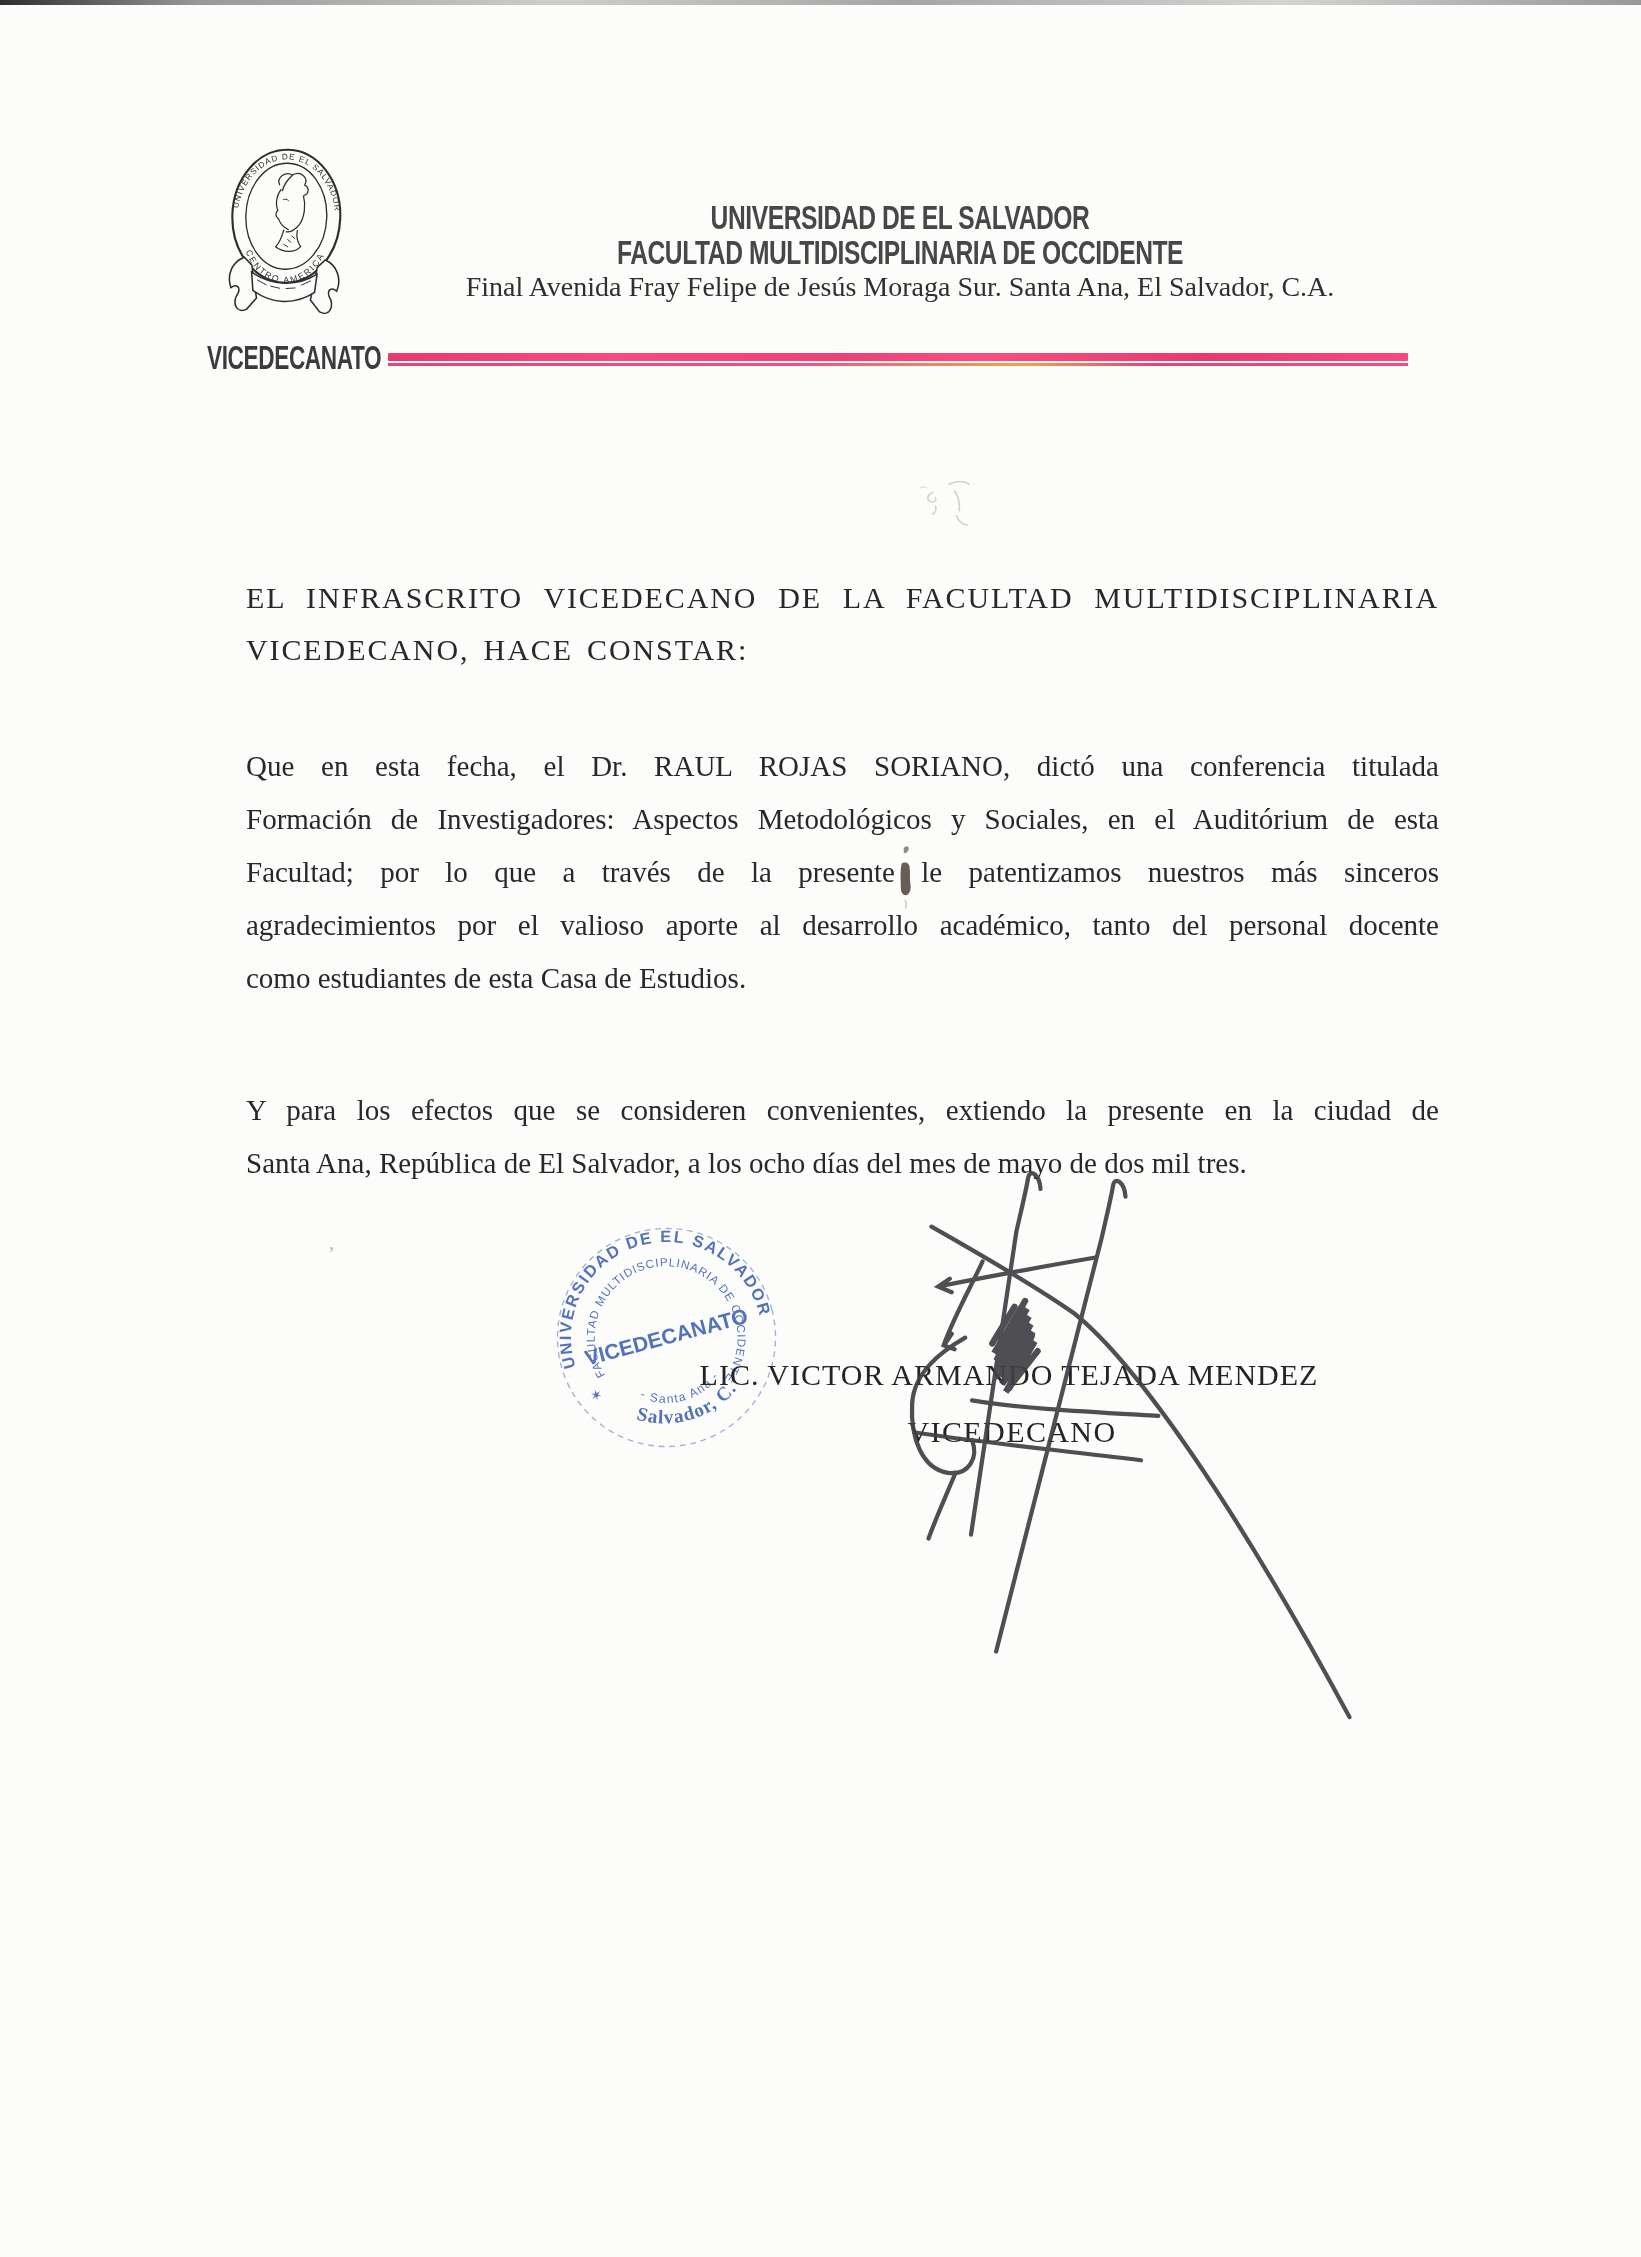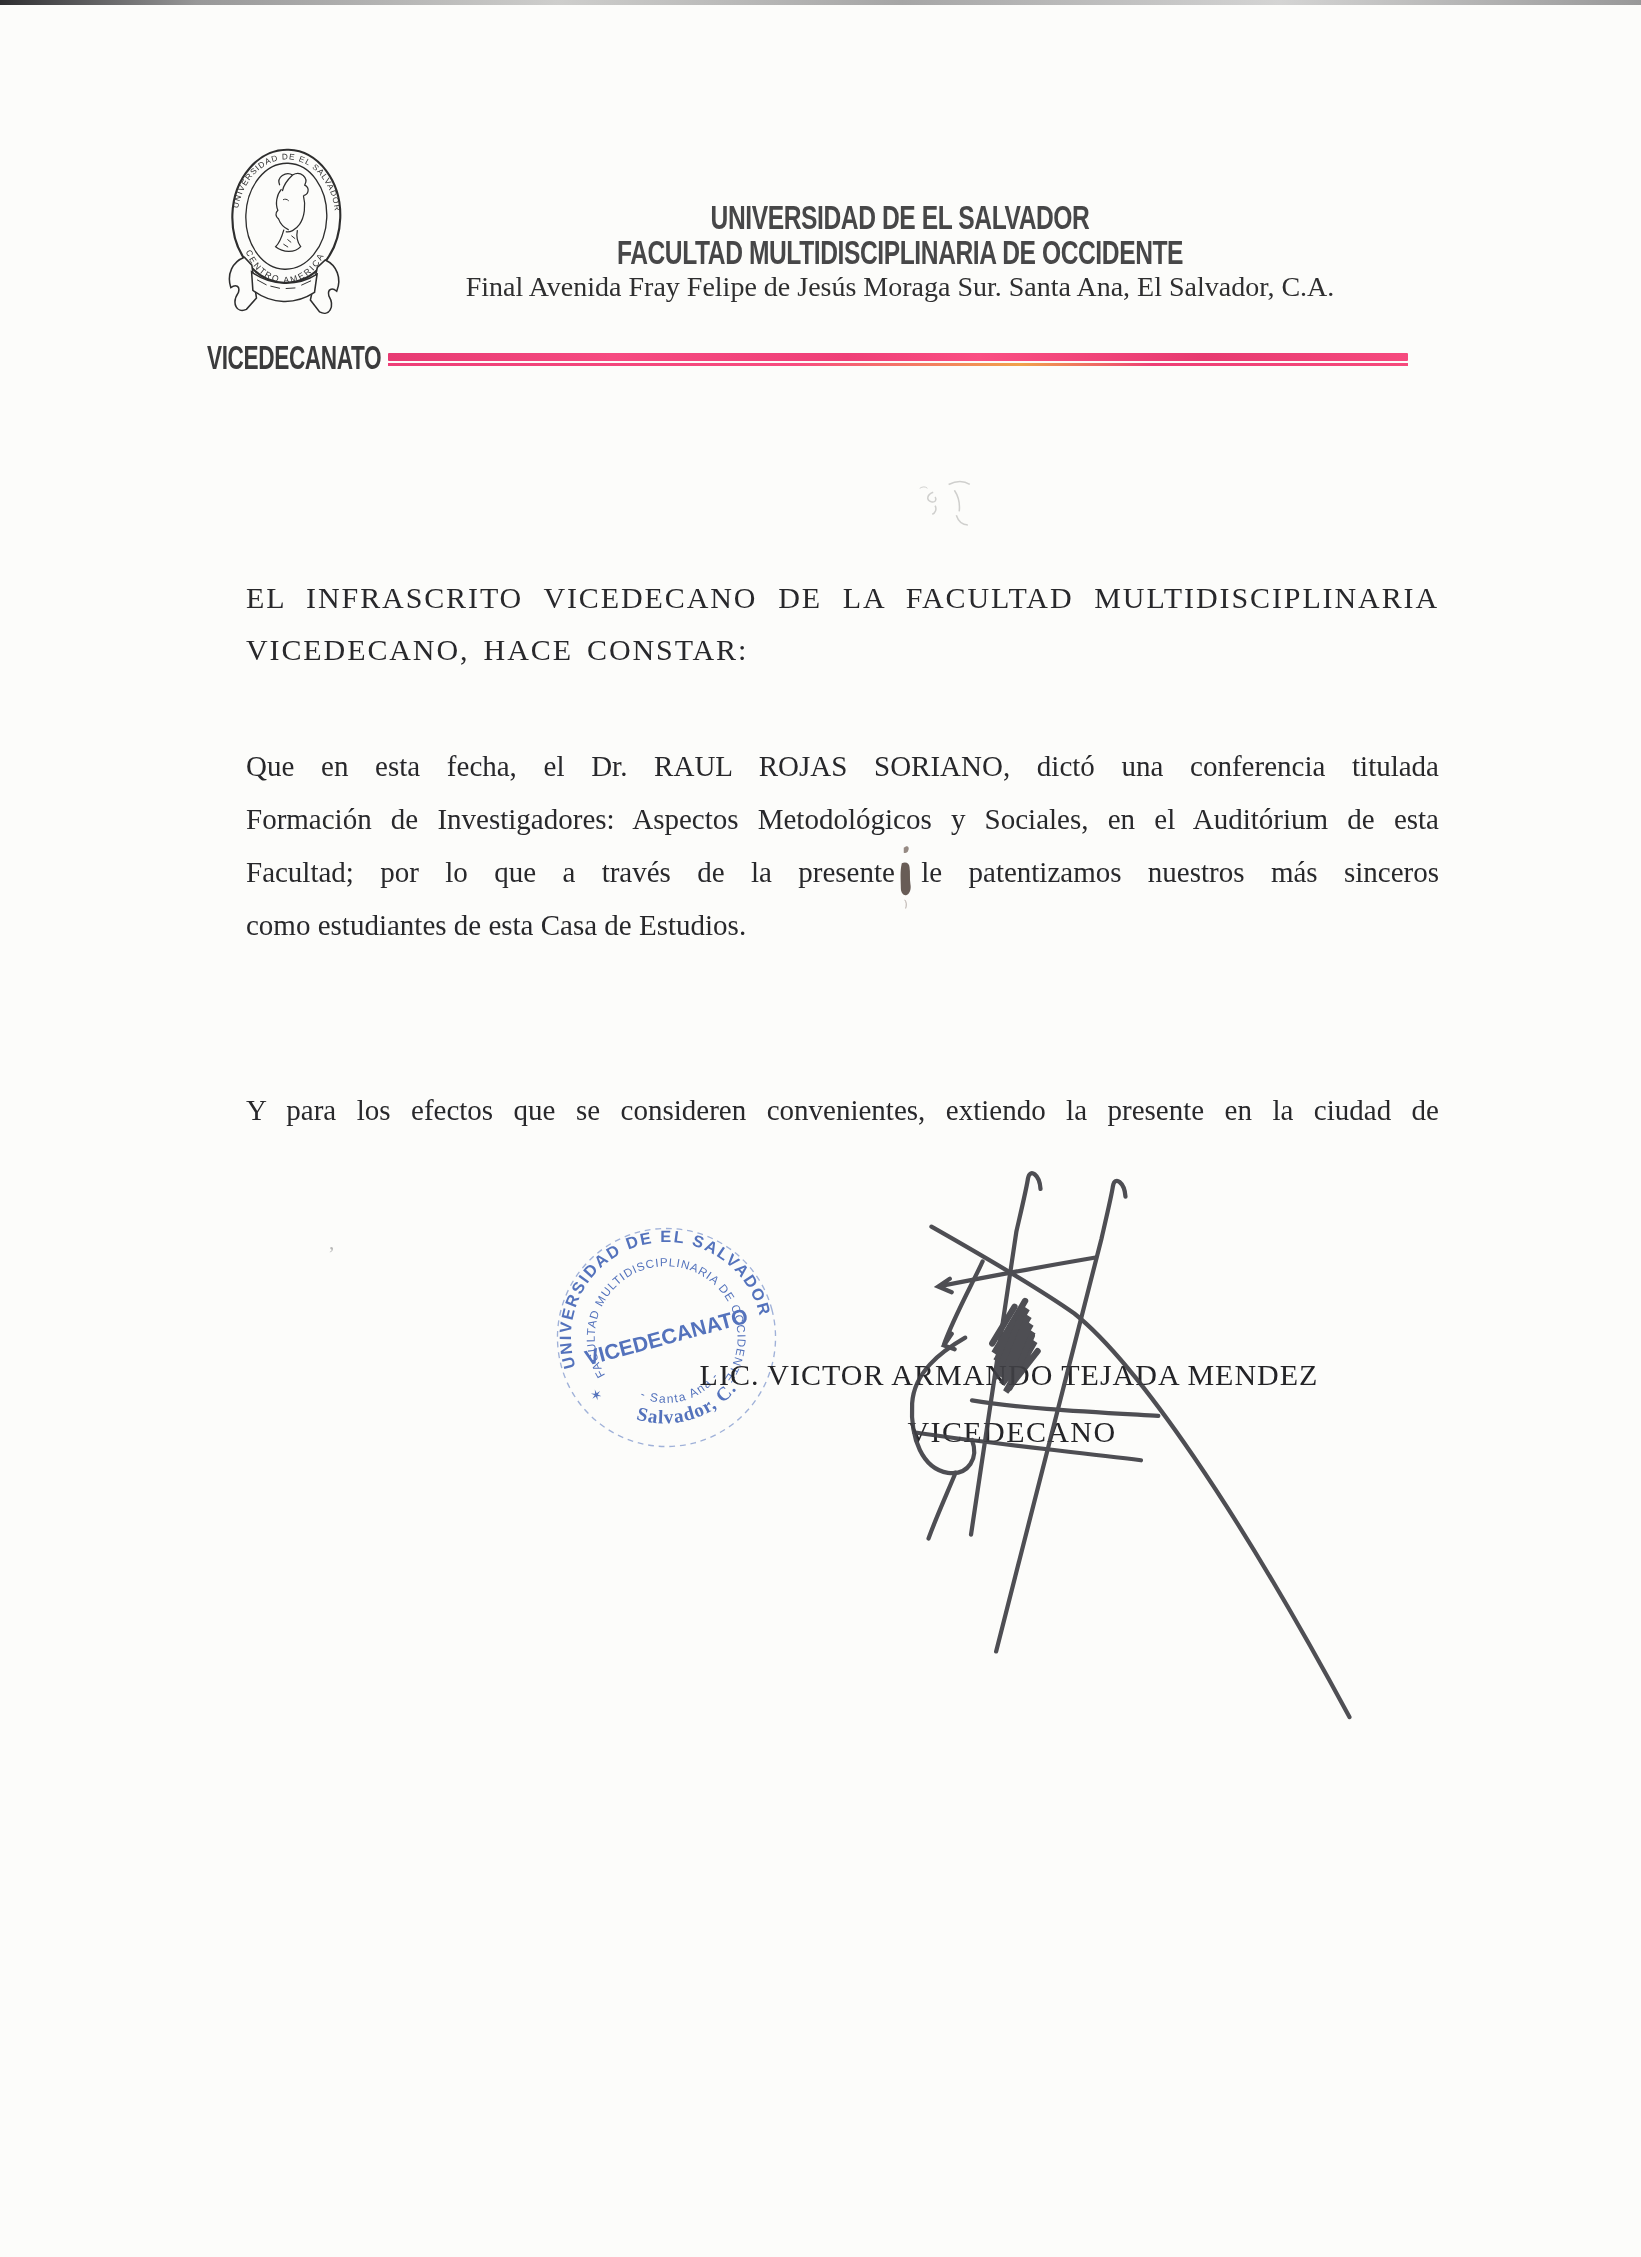--- a/index.html
+++ b/index.html
@@ -130,25 +130,27 @@
 
   <div class="para para-opening">
     <div class="line just">EL INFRASCRITO VICEDECANO DE LA FACULTAD MULTIDISCIPLINARIA DE</div>
     <div class="line">VICEDECANO, HACE CONSTAR:</div>
   </div>
 
   <div class="para para-main">
     <div class="line just">Que en esta fecha, el Dr. RAUL ROJAS SORIANO, dictó una conferencia titulada</div>
     <div class="line just">Formación de Investigadores: Aspectos Metodológicos y Sociales, en el Auditórium de esta</div>
     <div class="line just">Facultad; por lo que a través de la presente le patentizamos nuestros más sinceros</div>
+    <div class="line just">agradecimientos por el valioso aporte al desarrollo académico, tanto del personal docente</div>
     <div class="line">como estudiantes de esta Casa de Estudios.</div>
   </div>
 
   <div class="para para-closing">
     <div class="line just">Y para los efectos que se consideren convenientes, extiendo la presente en la ciudad de</div>
+    <div class="line">Santa Ana, República de El Salvador, a los ocho días del mes de mayo de dos mil tres.</div>
   </div>
 
   <svg class="ink-blot" width="39" height="77" viewBox="0 0 40 80">
     <path d="M14,4 c3,-3 6,-2 5,2 c-1,3 -3,4 -5,3 z" fill="#6b5a50" opacity=".7"></path>
     <path d="M12,20 c4,-2 8,0 8,4 c1,6 0,12 1,18 c1,5 -1,10 -4,11 c-3,1 -6,-2 -6,-7 c0,-9 -1,-18 1,-26 z" fill="#4e4038" opacity=".85"></path>
     <path d="M15,58 c2,2 2,6 1,9" stroke="#6b5a50" fill="none" opacity=".5"></path>
   </svg>
 
   <div class="tiny-mark">’</div>
 

